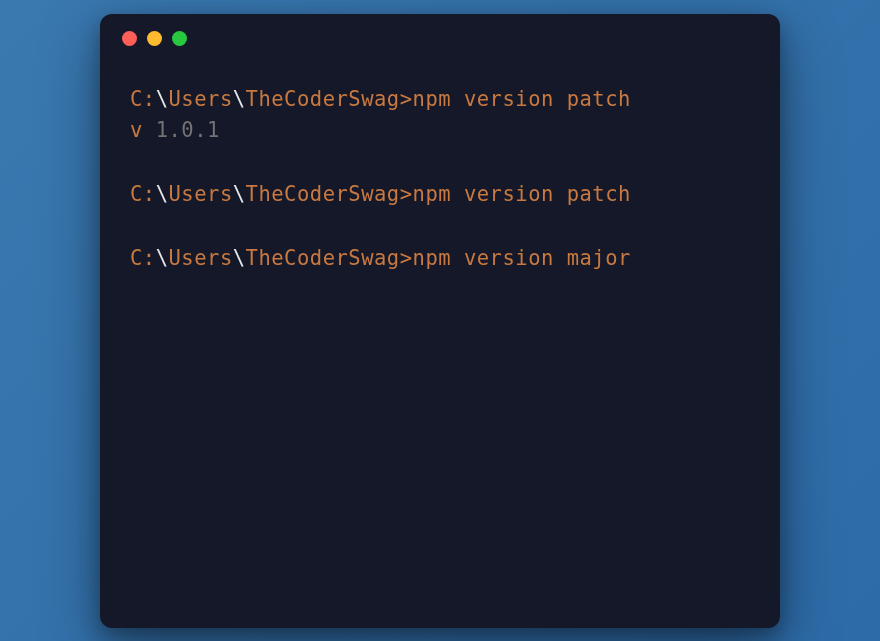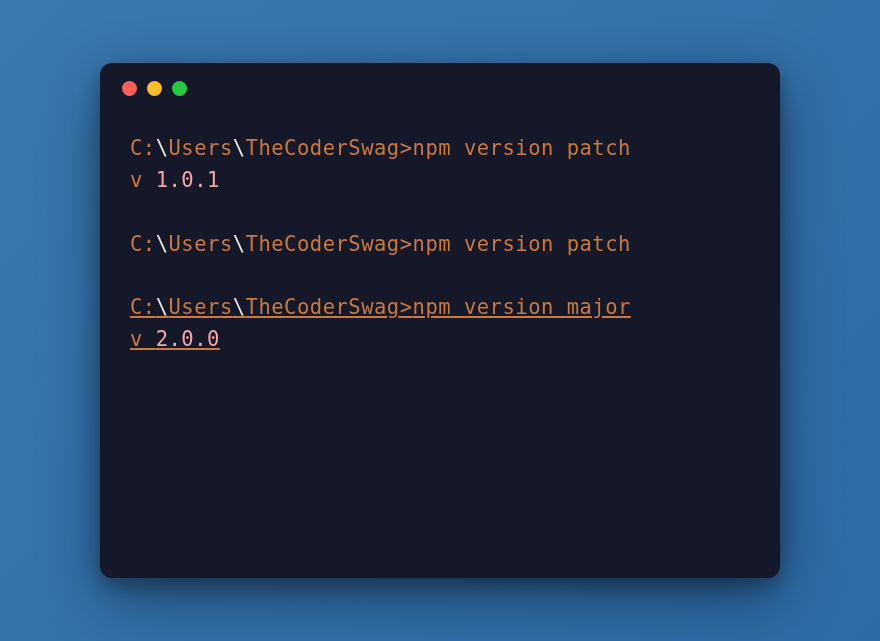--- a/index.html
+++ b/index.html
@@ -13,21 +13,21 @@
       height: 641px;
       background: linear-gradient(135deg, #3a78b0 0%, #2d6ba8 100%);
       display: flex;
       align-items: center;
       justify-content: center;
       font-family: 'Menlo', 'Monaco', 'Consolas', monospace;
     }
     
     .terminal-window {
       width: 680px;
-      height: 515px;
+      height: 614px;
       background: #141829;
       border-radius: 12px;
       box-shadow: 0 20px 60px rgba(0, 0, 0, 0.4), 0 8px 20px rgba(0, 0, 0, 0.3);
       overflow: hidden;
     }
     
     .titlebar {
       height: 50px;
       display: flex;
       align-items: center;
@@ -56,29 +56,28 @@
     .line {
       white-space: pre;
     }
     
     .drive { color: #c9793f; }
     .backslash { color: #e8e8e8; }
     .path-part { color: #c9793f; }
     .gt { color: #c9793f; }
     .cmd { color: #c9793f; }
     .v-prefix { color: #c9793f; }
-    .version-num { color: #fca5a5; }
+    .version-num { color: #737373; }
     
     .block {
       margin-bottom: 32px;
     }
     
     .block:last-child {
       margin-bottom: 4px;
-      text-decoration: underline;
     }
   </style>
 </head>
 <body>
 
 <div class="terminal-window">
   <div class="titlebar">
     <div class="traffic-light red"></div>
     <div class="traffic-light yellow"></div>
     <div class="traffic-light green"></div>
@@ -89,17 +88,16 @@
       <div class="line"><span class="drive">C:</span><span class="backslash">\</span><span class="path-part">Users</span><span class="backslash">\</span><span class="path-part">TheCoderSwag</span><span class="gt">&gt;</span><span class="cmd">npm version patch</span></div>
       <div class="line"><span class="v-prefix">v </span><span class="version-num">1.0.1</span></div>
     </div>
 
     <div class="block">
       <div class="line"><span class="drive">C:</span><span class="backslash">\</span><span class="path-part">Users</span><span class="backslash">\</span><span class="path-part">TheCoderSwag</span><span class="gt">&gt;</span><span class="cmd">npm version patch</span></div>
     </div>
 
     <div class="block">
       <div class="line"><span class="drive">C:</span><span class="backslash">\</span><span class="path-part">Users</span><span class="backslash">\</span><span class="path-part">TheCoderSwag</span><span class="gt">&gt;</span><span class="cmd">npm version major</span></div>
-      <div class="line"><span class="v-prefix">v </span><span class="version-num">2.0.0</span></div>
     </div>
 
   </div>
 </div>
 
 </body></html>

